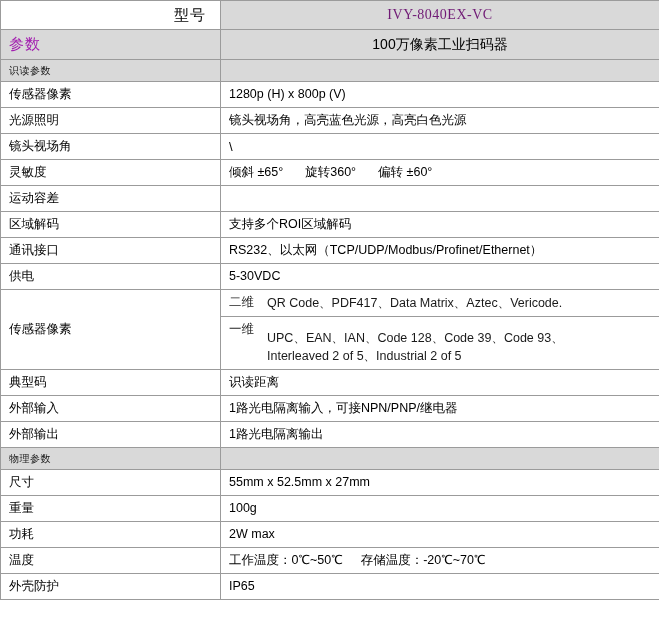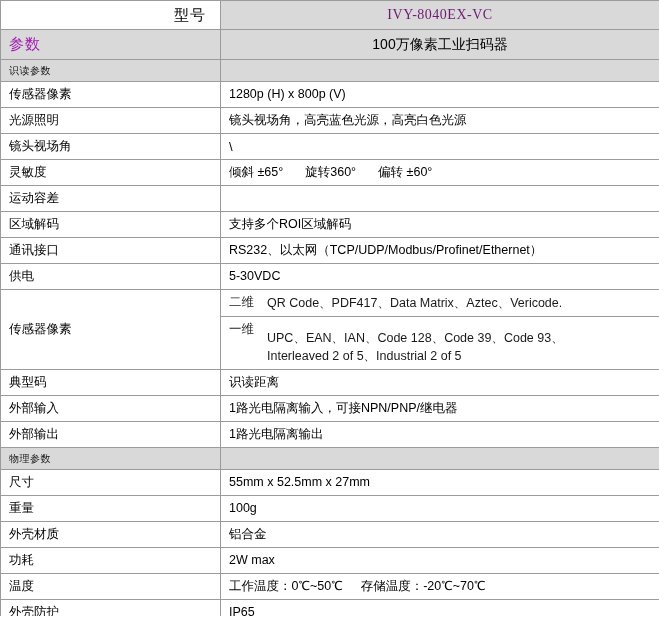--- a/index.html
+++ b/index.html
@@ -214,24 +214,20 @@
 
       <tr>
         <td class="lbl">尺寸</td>
         <td class="val">55mm x 52.5mm x 27mm</td>
       </tr>
       <tr>
         <td class="lbl">重量</td>
         <td class="val">100g</td>
       </tr>
       <tr>
-        <td class="lbl">外壳材质</td>
-        <td class="val">铝合金</td>
-      </tr>
-      <tr>
         <td class="lbl">功耗</td>
         <td class="val">2W max</td>
       </tr>
 
 
       <tr>
         <td class="lbl">温度</td>
         <td class="val">
           <span class="temp-1">工作温度：0℃~50℃</span><span>存储温度：-20℃~70℃</span>
         </td>

